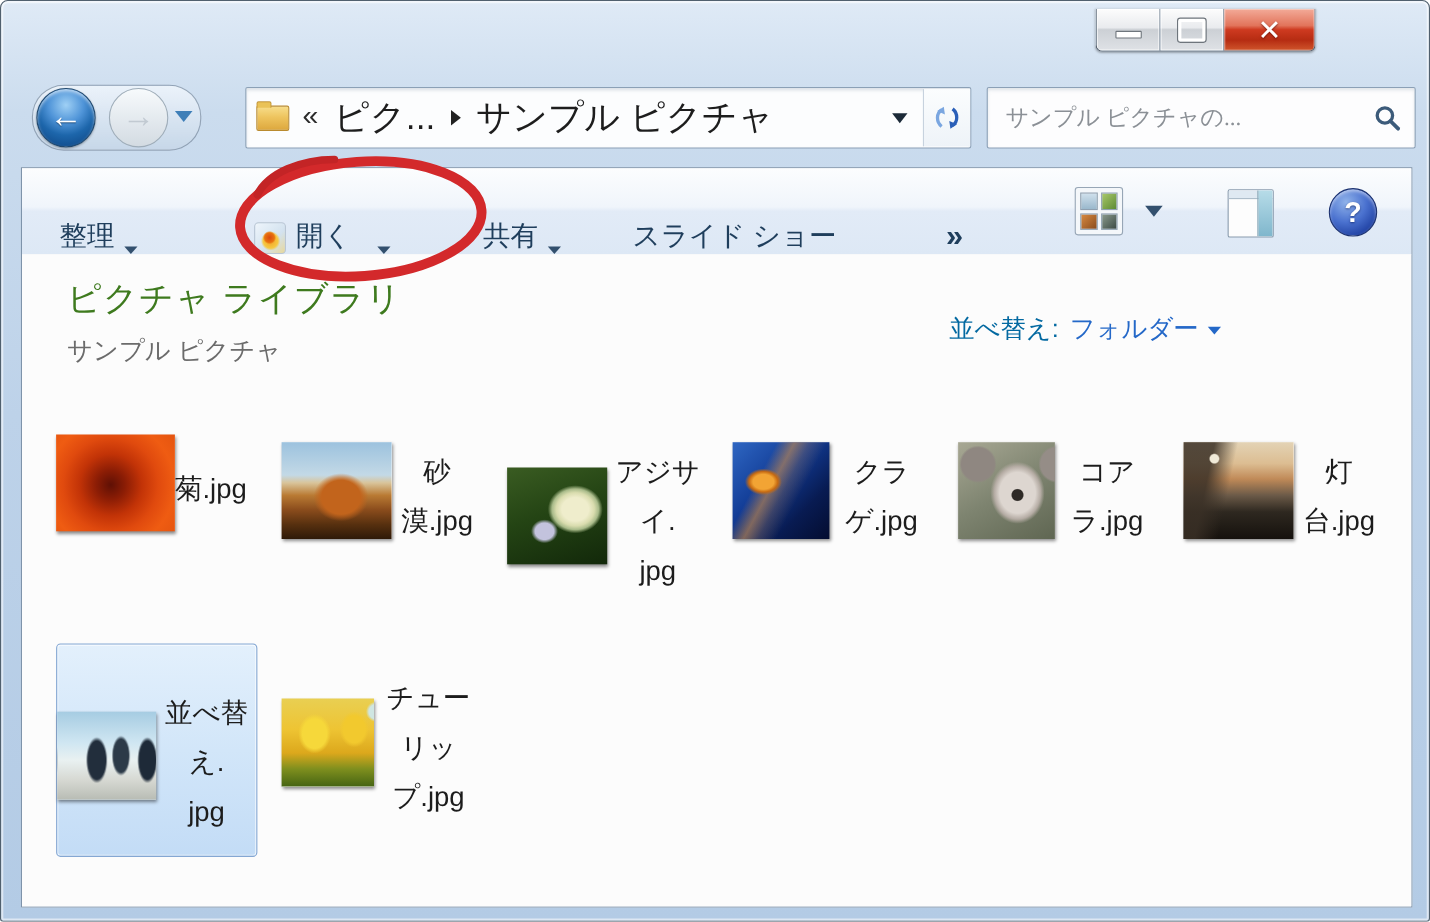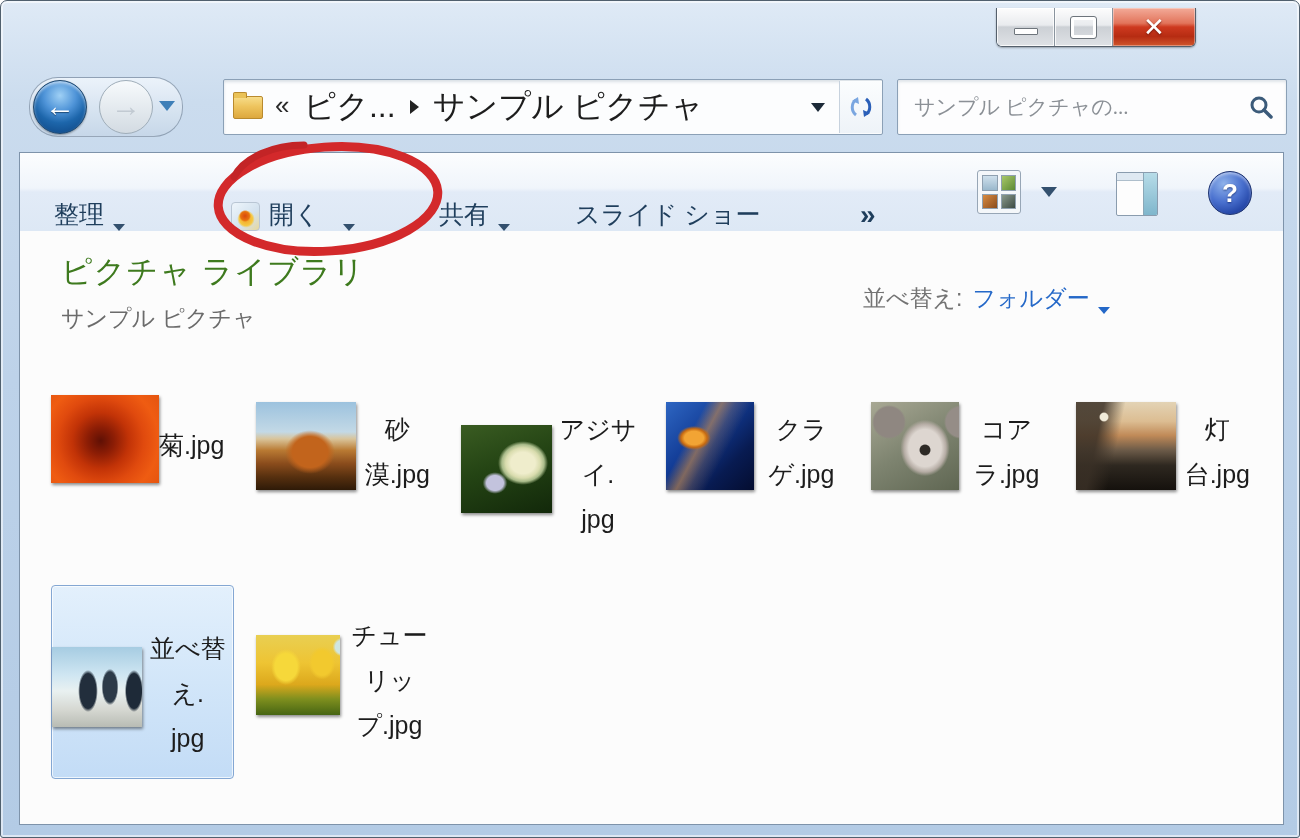--- a/index.html
+++ b/index.html
@@ -106,22 +106,22 @@
   .help-btn span{color:#fff;font-size:26px;font-weight:bold;text-shadow:0 1px 2px rgba(0,20,80,.6);}
 
   
   .annotation{position:absolute;left:203px;top:136px;z-index:60;pointer-events:none;}
 
   
   .content{position:absolute;left:0;top:78px;right:0;bottom:0;background:#fcfcfc;}
   .page-title{position:absolute;left:41px;top:20px;font-size:31px;color:#3e7a1e;letter-spacing:1px;}
   .page-subtitle{position:absolute;left:41px;top:72px;font-size:23px;color:#6b6b6b;}
   .sort-bar{position:absolute;left:843px;top:52px;display:flex;align-items:center;gap:10px;font-size:23px;}
-  .sort-label{color:#737373;}
-  .sort-value{color:#2468c8;display:flex;align-items:flex-end;gap:8px;}
+  .sort-label{color:#0369a1;}
+  .sort-value{color:#2468c8;display:flex;align-items:center;gap:8px;}
   .sort-arrow{width:0;height:0;border-left:6px solid transparent;border-right:6px solid transparent;
     border-top:7px solid #2468c8;margin-top:3px;}
 
   .row{position:absolute;left:20px;display:flex;}
   .row1{top:156px;}
   .row2{top:350px;}
   .cell{width:205px;display:flex;flex-direction:column;align-items:center;}
   .itembox{display:flex;flex-direction:row;align-items:center;width:183px;border-radius:4px;
     padding-top:8px;box-sizing:border-box;}
   .itembox.selected{height:194px;margin-top:4px;padding-top:10px;

